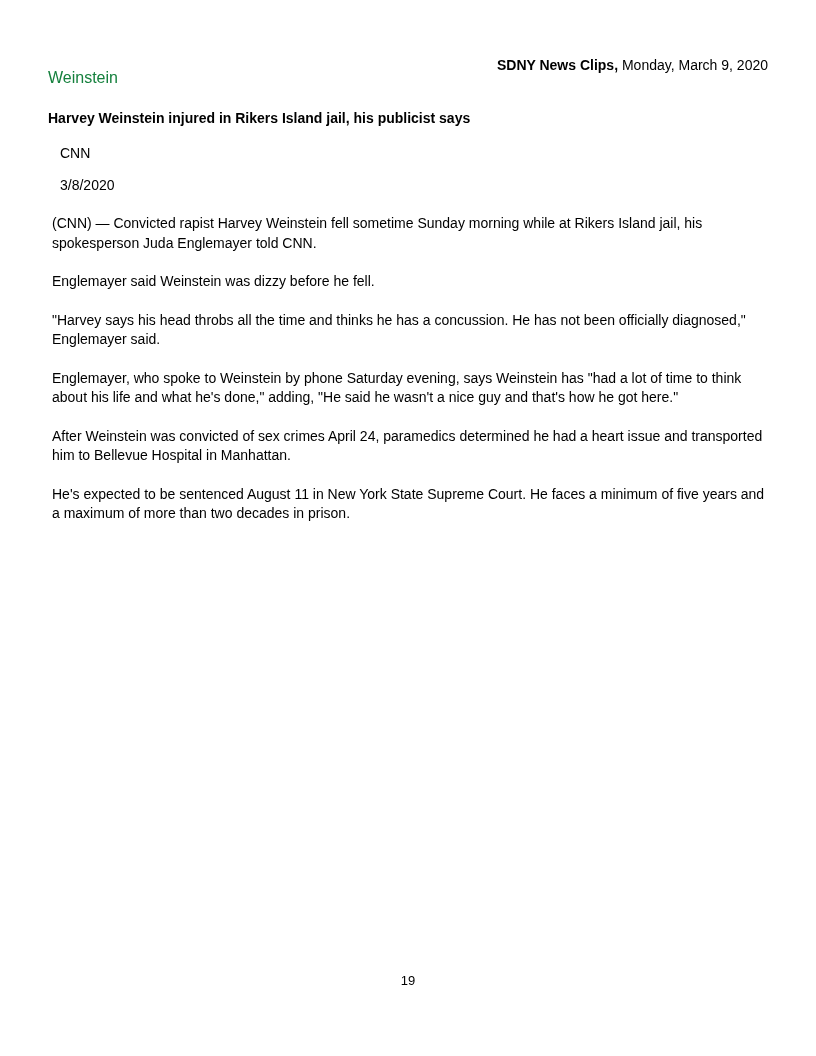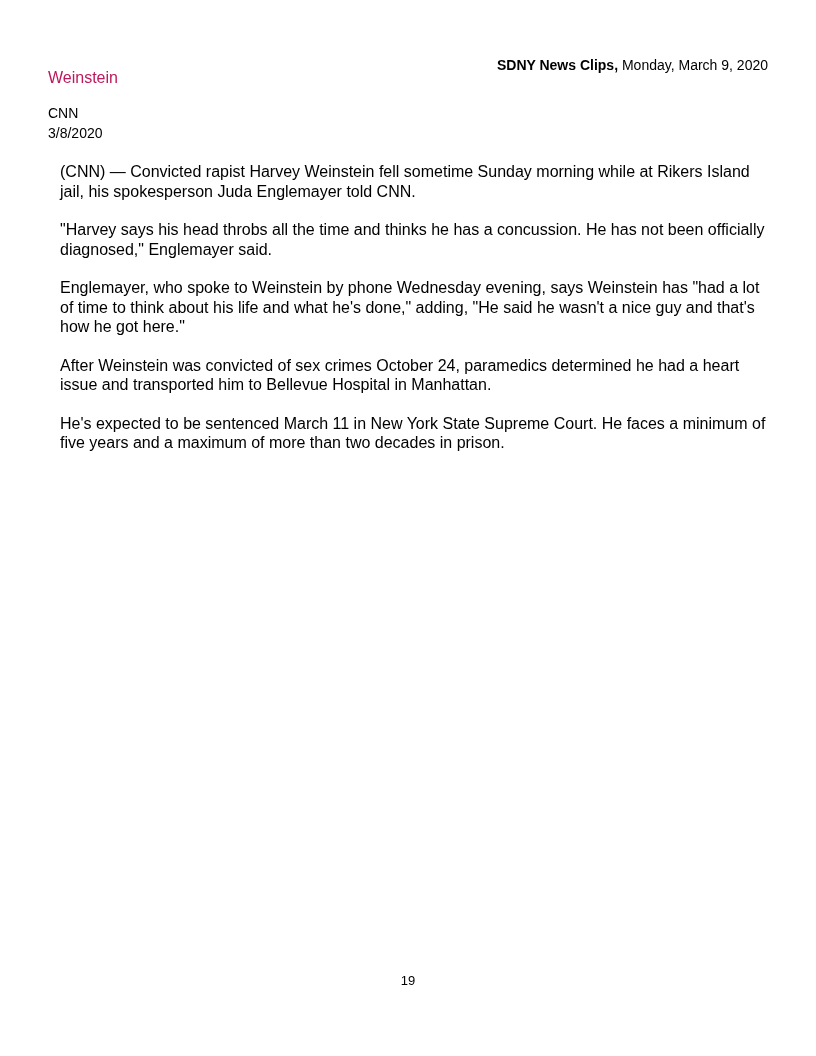--- a/index.html
+++ b/index.html
@@ -46,25 +46,25 @@
     font-size: 14px;
     font-weight: bold;
     line-height: 19px;
   }
   .byline {
     margin-top: 16px;
     font-size: 14px;
     line-height: 19.5px;
   }
   .byline div {
-    margin: 0;
+    margin: 12px;
   }
   p.body-para {
-    margin: 19px 0 0 12px;
-    font-size: 16px;
+    margin: 19px 0 0 4px;
+    font-size: 14px;
     line-height: 19.5px;
   }
   .footer {
     position: absolute;
     top: 973px;
     left: 0;
     width: 100%;
     text-align: center;
     font-size: 13px;
   }
@@ -73,31 +73,33 @@
 <body>
 
 <div class="page">
 
   <div class="header">
     <span class="bold">SDNY News Clips,</span><span> Monday, March 9, 2020</span>
   </div>
 
   <div class="content">
 
-    <h2 class="section-title" style="color: #be185d;">Weinstein</h2>
+    <h2 class="section-title" style="color: #15803d;">Weinstein</h2>
 
+    <h1 class="headline">Harvey Weinstein injured in Rikers Island jail, his publicist says</h1>
 
     <div class="byline">
       <div>CNN</div>
       <div>3/8/2020</div>
     </div>
 
     <p class="body-para">(CNN) — Convicted rapist Harvey Weinstein fell sometime Sunday morning while at Rikers Island jail, his spokesperson Juda Englemayer told CNN.</p>
+    <p class="body-para">Englemayer said Weinstein was dizzy before he fell.</p>
     <p class="body-para">"Harvey says his head throbs all the time and thinks he has a concussion. He has not been officially diagnosed," Englemayer said.</p>
-    <p class="body-para">Englemayer, who spoke to Weinstein by phone Wednesday evening, says Weinstein has "had a lot of time to think about his life and what he's done," adding, "He said he wasn't a nice guy and that's how he got here."</p>
-    <p class="body-para">After Weinstein was convicted of sex crimes October 24, paramedics determined he had a heart issue and transported him to Bellevue Hospital in Manhattan.</p>
-    <p class="body-para">He's expected to be sentenced March 11 in New York State Supreme Court. He faces a minimum of five years and a maximum of more than two decades in prison.</p>
+    <p class="body-para">Englemayer, who spoke to Weinstein by phone Saturday evening, says Weinstein has "had a lot of time to think about his life and what he's done," adding, "He said he wasn't a nice guy and that's how he got here."</p>
+    <p class="body-para">After Weinstein was convicted of sex crimes April 24, paramedics determined he had a heart issue and transported him to Bellevue Hospital in Manhattan.</p>
+    <p class="body-para">He's expected to be sentenced August 11 in New York State Supreme Court. He faces a minimum of five years and a maximum of more than two decades in prison.</p>
 
   </div>
 
   <div class="footer">19</div>
 
 </div>
 
 </body></html>

